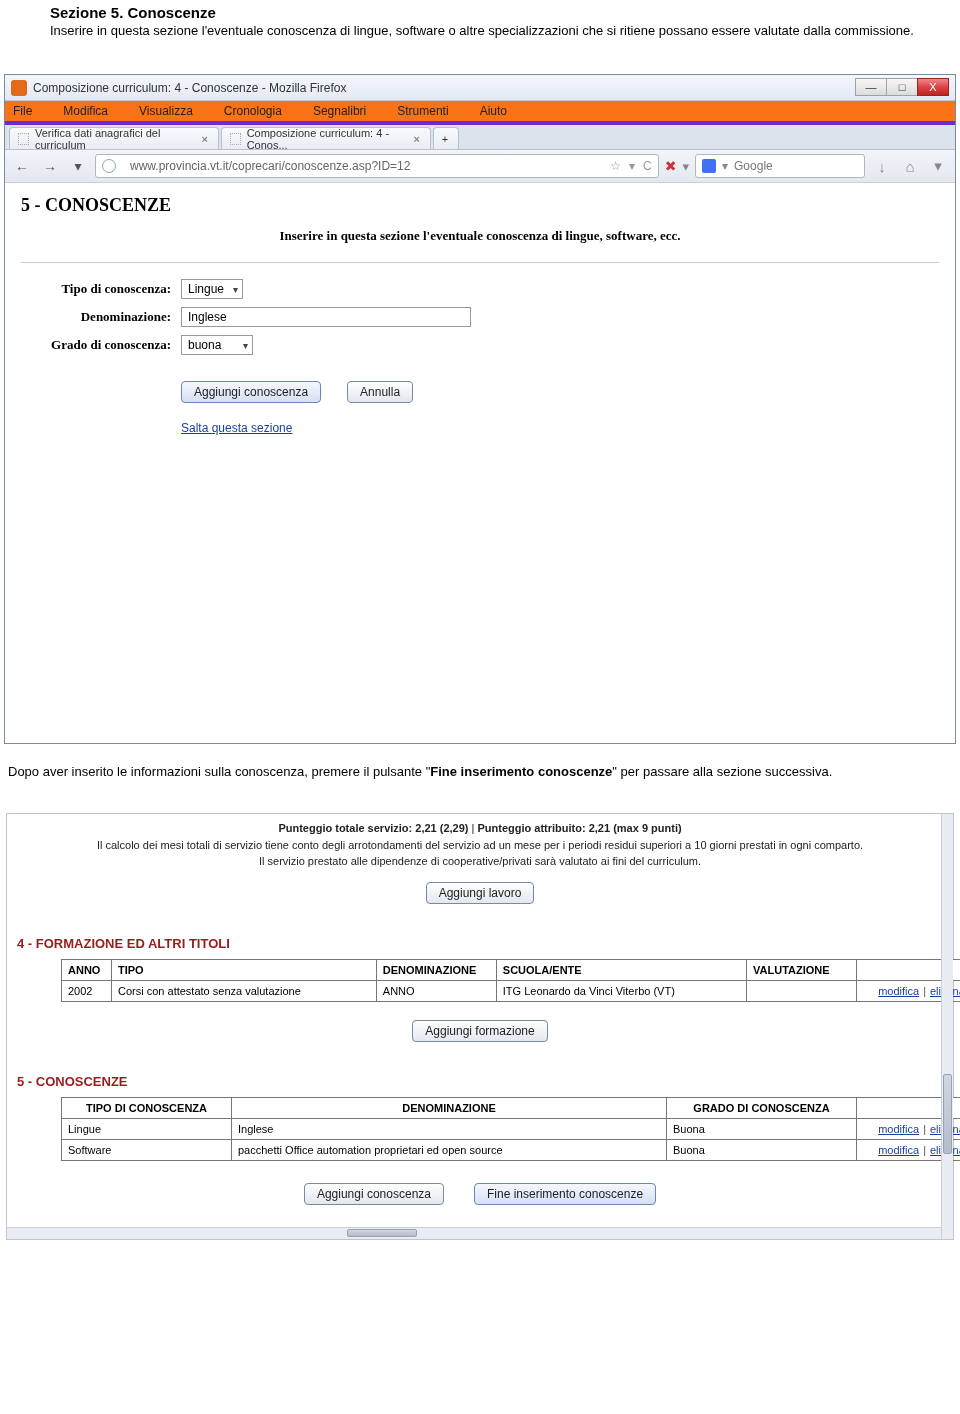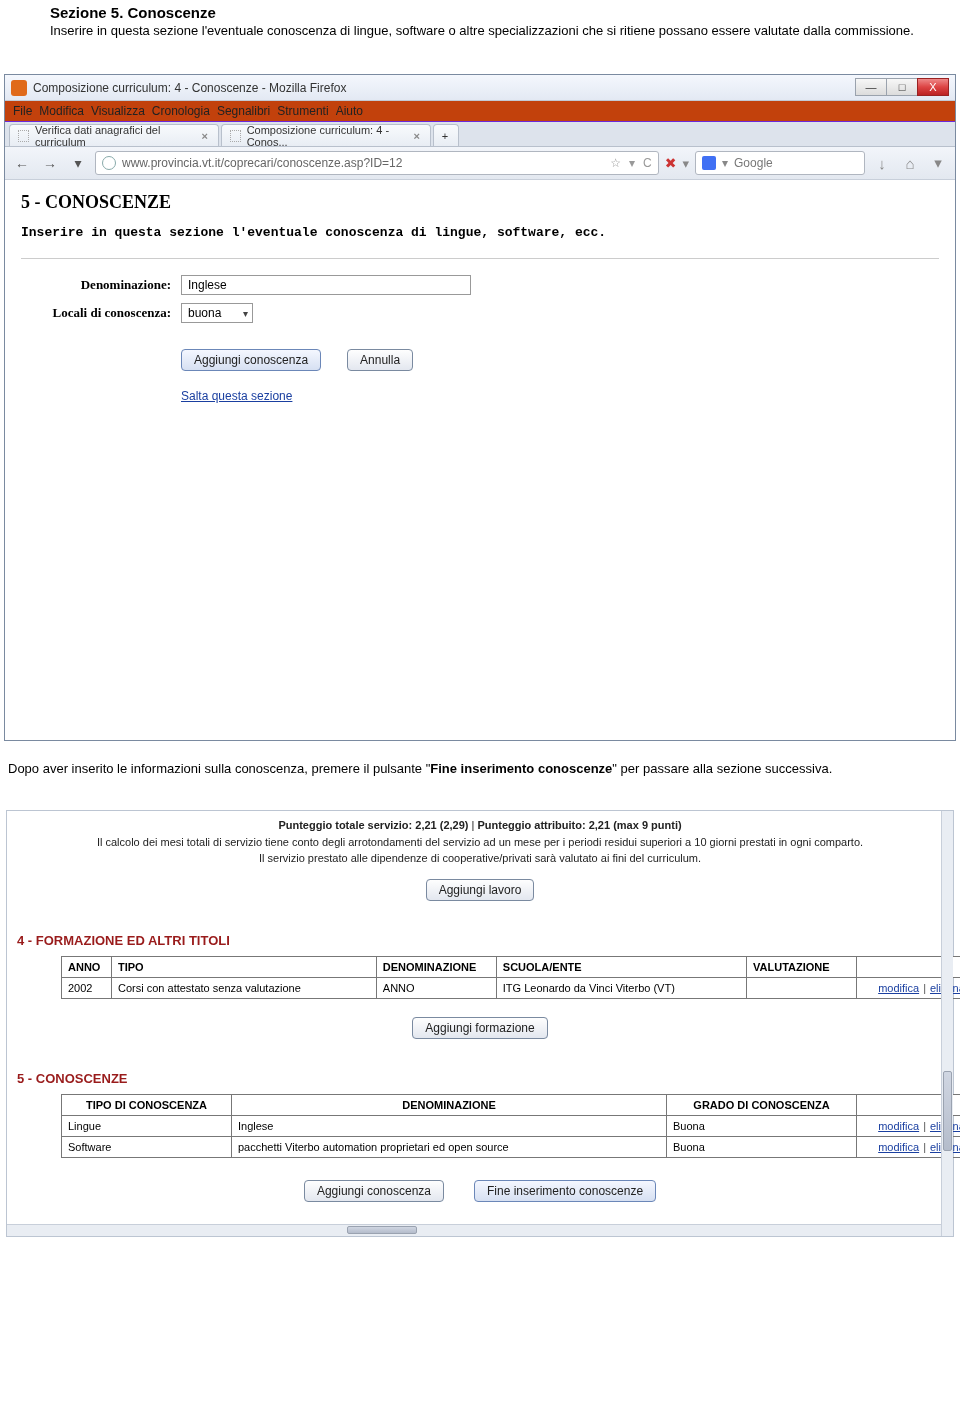--- a/index.html
+++ b/index.html
@@ -24,26 +24,26 @@
     padding: 0 6px;
     position: relative;
   }
   .titlebar .ff-icon { width: 16px; height: 16px; border-radius: 3px; background: #e06a1a; margin-right: 6px; }
   .titlebar .title-text { font-size: 12px; color: #333; }
   .win-controls { position: absolute; right: 6px; top: 3px; display: flex; }
   .win-btn { display:flex;align-items:center;justify-content:center;width: 32px; height: 18px; font-size: 11px; color:#333; background: linear-gradient(#f7f7f7,#dcdcdc); border: 1px solid #9aa2ad; margin-left: -1px; }
   .win-btn.close { background: linear-gradient(#e88,#d44,#b22); color:#fff; border-color:#922; }
   .menubar {
     display: flex;
-    gap: 7px;
+    gap: 31px;
     padding: 3px 8px;
     font-size: 12px;
     color: #222;
-    background: #c2410c;
-    border-bottom: 1px solid #6d28d9;
+    background: #f97316;
+    border-bottom: 4px solid #6d28d9;
   }
   .tabbar { display: flex; align-items: flex-end; background: #dde3ec; padding: 2px 4px 0 4px; border-bottom: 1px solid #b8c0cc; }
   .tab {
     display: flex; align-items: center; gap: 6px;
     background: linear-gradient(#f8fafc,#e8edf4);
     border: 1px solid #b8c0cc;
     border-bottom: none;
     border-radius: 4px 4px 0 0;
     padding: 3px 10px 2px 8px;
     margin-right: 2px;
@@ -57,37 +57,37 @@
   .tab.new { width: 26px; justify-content:center; }
   .navbar {
     display:flex; align-items:center; gap:6px;
     padding: 4px 6px;
     background: linear-gradient(#f2f5fa,#e3e8f0);
     border-bottom: 1px solid #c8cfda;
   }
   .nav-btn { width:22px;height:22px;border:1px solid transparent;border-radius:3px;display:flex;align-items:center;justify-content:center;color:#555;font-size:14px; }
   .urlbar {
     flex:1; height:24px; background:#fff; border:1px solid #b0b6c0; border-radius:3px;
-    display:flex; align-items:center; padding:0 6px; font-size:12px; color:#444;
+    display:flex; align-items:center; padding:0 6px; font-size:12px; color:#444;gap:8px;
   }
   .urlbar .globe { width:14px;height:14px;border:1px solid #8aa; border-radius:50%;margin-right:6px; }
   .urlbar .url-text { flex:1; color:#666; }
   .urlbar .right-icons { display:flex; gap:8px; color:#999; font-size:12px; }
   .searchbox { width:170px; height:24px; background:#fff; border:1px solid #b0b6c0; border-radius:3px; display:flex; align-items:center; padding:0 6px; font-size:12px; color:#777; gap:6px;}
   .searchbox .g-icon{width:14px;height:14px;background:#4070f4;border-radius:2px;position:relative;}
   .toolbar-icon { width:22px;height:22px;display:flex;align-items:center;justify-content:center;color:#888;font-size:15px; }
 
   
   .page {
     background:#fff;
     padding: 12px 16px 18px 16px;
     min-height: 560px;
   }
   .page-title { font-family:"Times New Roman",serif; font-size:18px; font-weight:bold; color:#000; padding-bottom:6px;}
-  .page-sub { font-family:Liberation Mono, monospace; font-size:13px; font-weight:bold; padding:6px 0 14px 0;}
+  .page-sub { font-family:Liberation Serif, serif; font-size:13px; font-weight:bold; padding:6px 0 14px 0;text-align:center;}
   .sep { height:1px; background:#ccc; margin:4px 0 16px 0; }
 
   .form-row { display:flex; align-items:center; margin:8px 0; }
   .form-row .lbl { width:160px; text-align:right; padding-right:10px; font-family:"Times New Roman",serif; font-weight:bold; font-size:13px; }
   .select { border:1px solid #999; background:#fff; padding:2px 18px 2px 6px; font-size:12px; position:relative; height:20px; display:flex; align-items:center; min-width:58px;}
   .select::after { content:"▾"; position:absolute; right:4px; font-size:10px; color:#444; }
   .select.wider { min-width:72px; }
   .text-input { border:1px solid #999; background:#fff; padding:2px 6px; font-size:12px; height:20px; width:290px; }
 
   .btn-row { display:flex; gap:26px; padding:18px 0 0 160px; }
@@ -192,25 +192,29 @@
     <div class="toolbar-icon">⌂</div>
     <div class="toolbar-icon">▾</div>
   </div>
 
   <div class="page">
     <div class="page-title">5 - CONOSCENZE</div>
     <div class="page-sub">Inserire in questa sezione l'eventuale conoscenza di lingue, software, ecc.</div>
     <div class="sep"></div>
 
     <div class="form-row">
+      <div class="lbl">Tipo di conoscenza:</div>
+      <div class="select">Lingue</div>
+    </div>
+    <div class="form-row">
       <div class="lbl">Denominazione:</div>
       <div class="text-input">Inglese</div>
     </div>
     <div class="form-row">
-      <div class="lbl">Locali di conoscenza:</div>
+      <div class="lbl">Grado di conoscenza:</div>
       <div class="select wider">buona</div>
     </div>
 
     <div class="btn-row">
       <div class="btn primary">Aggiungi conoscenza</div>
       <div class="btn">Annulla</div>
     </div>
     <div class="skip-link">Salta questa sezione</div>
   </div>
 </div>
@@ -273,21 +277,21 @@
         <tr>
           <td class="center">Lingue</td>
           <td class="center">Inglese</td>
           <td class="center">Buona</td>
           <td class="actions">
             <a>modifica</a><span class="pipe">|</span><a>elimina</a>
           </td>
         </tr>
         <tr>
           <td class="center">Software</td>
-          <td class="center">pacchetti Viterbo automation proprietari ed open source</td>
+          <td class="center">pacchetti Office automation proprietari ed open source</td>
           <td class="center">Buona</td>
           <td class="actions">
             <a>modifica</a><span class="pipe">|</span><a>elimina</a>
           </td>
         </tr>
       </tbody>
     </table>
 
     <div class="btn-row-centered">
       <span class="btn">Aggiungi conoscenza</span>

